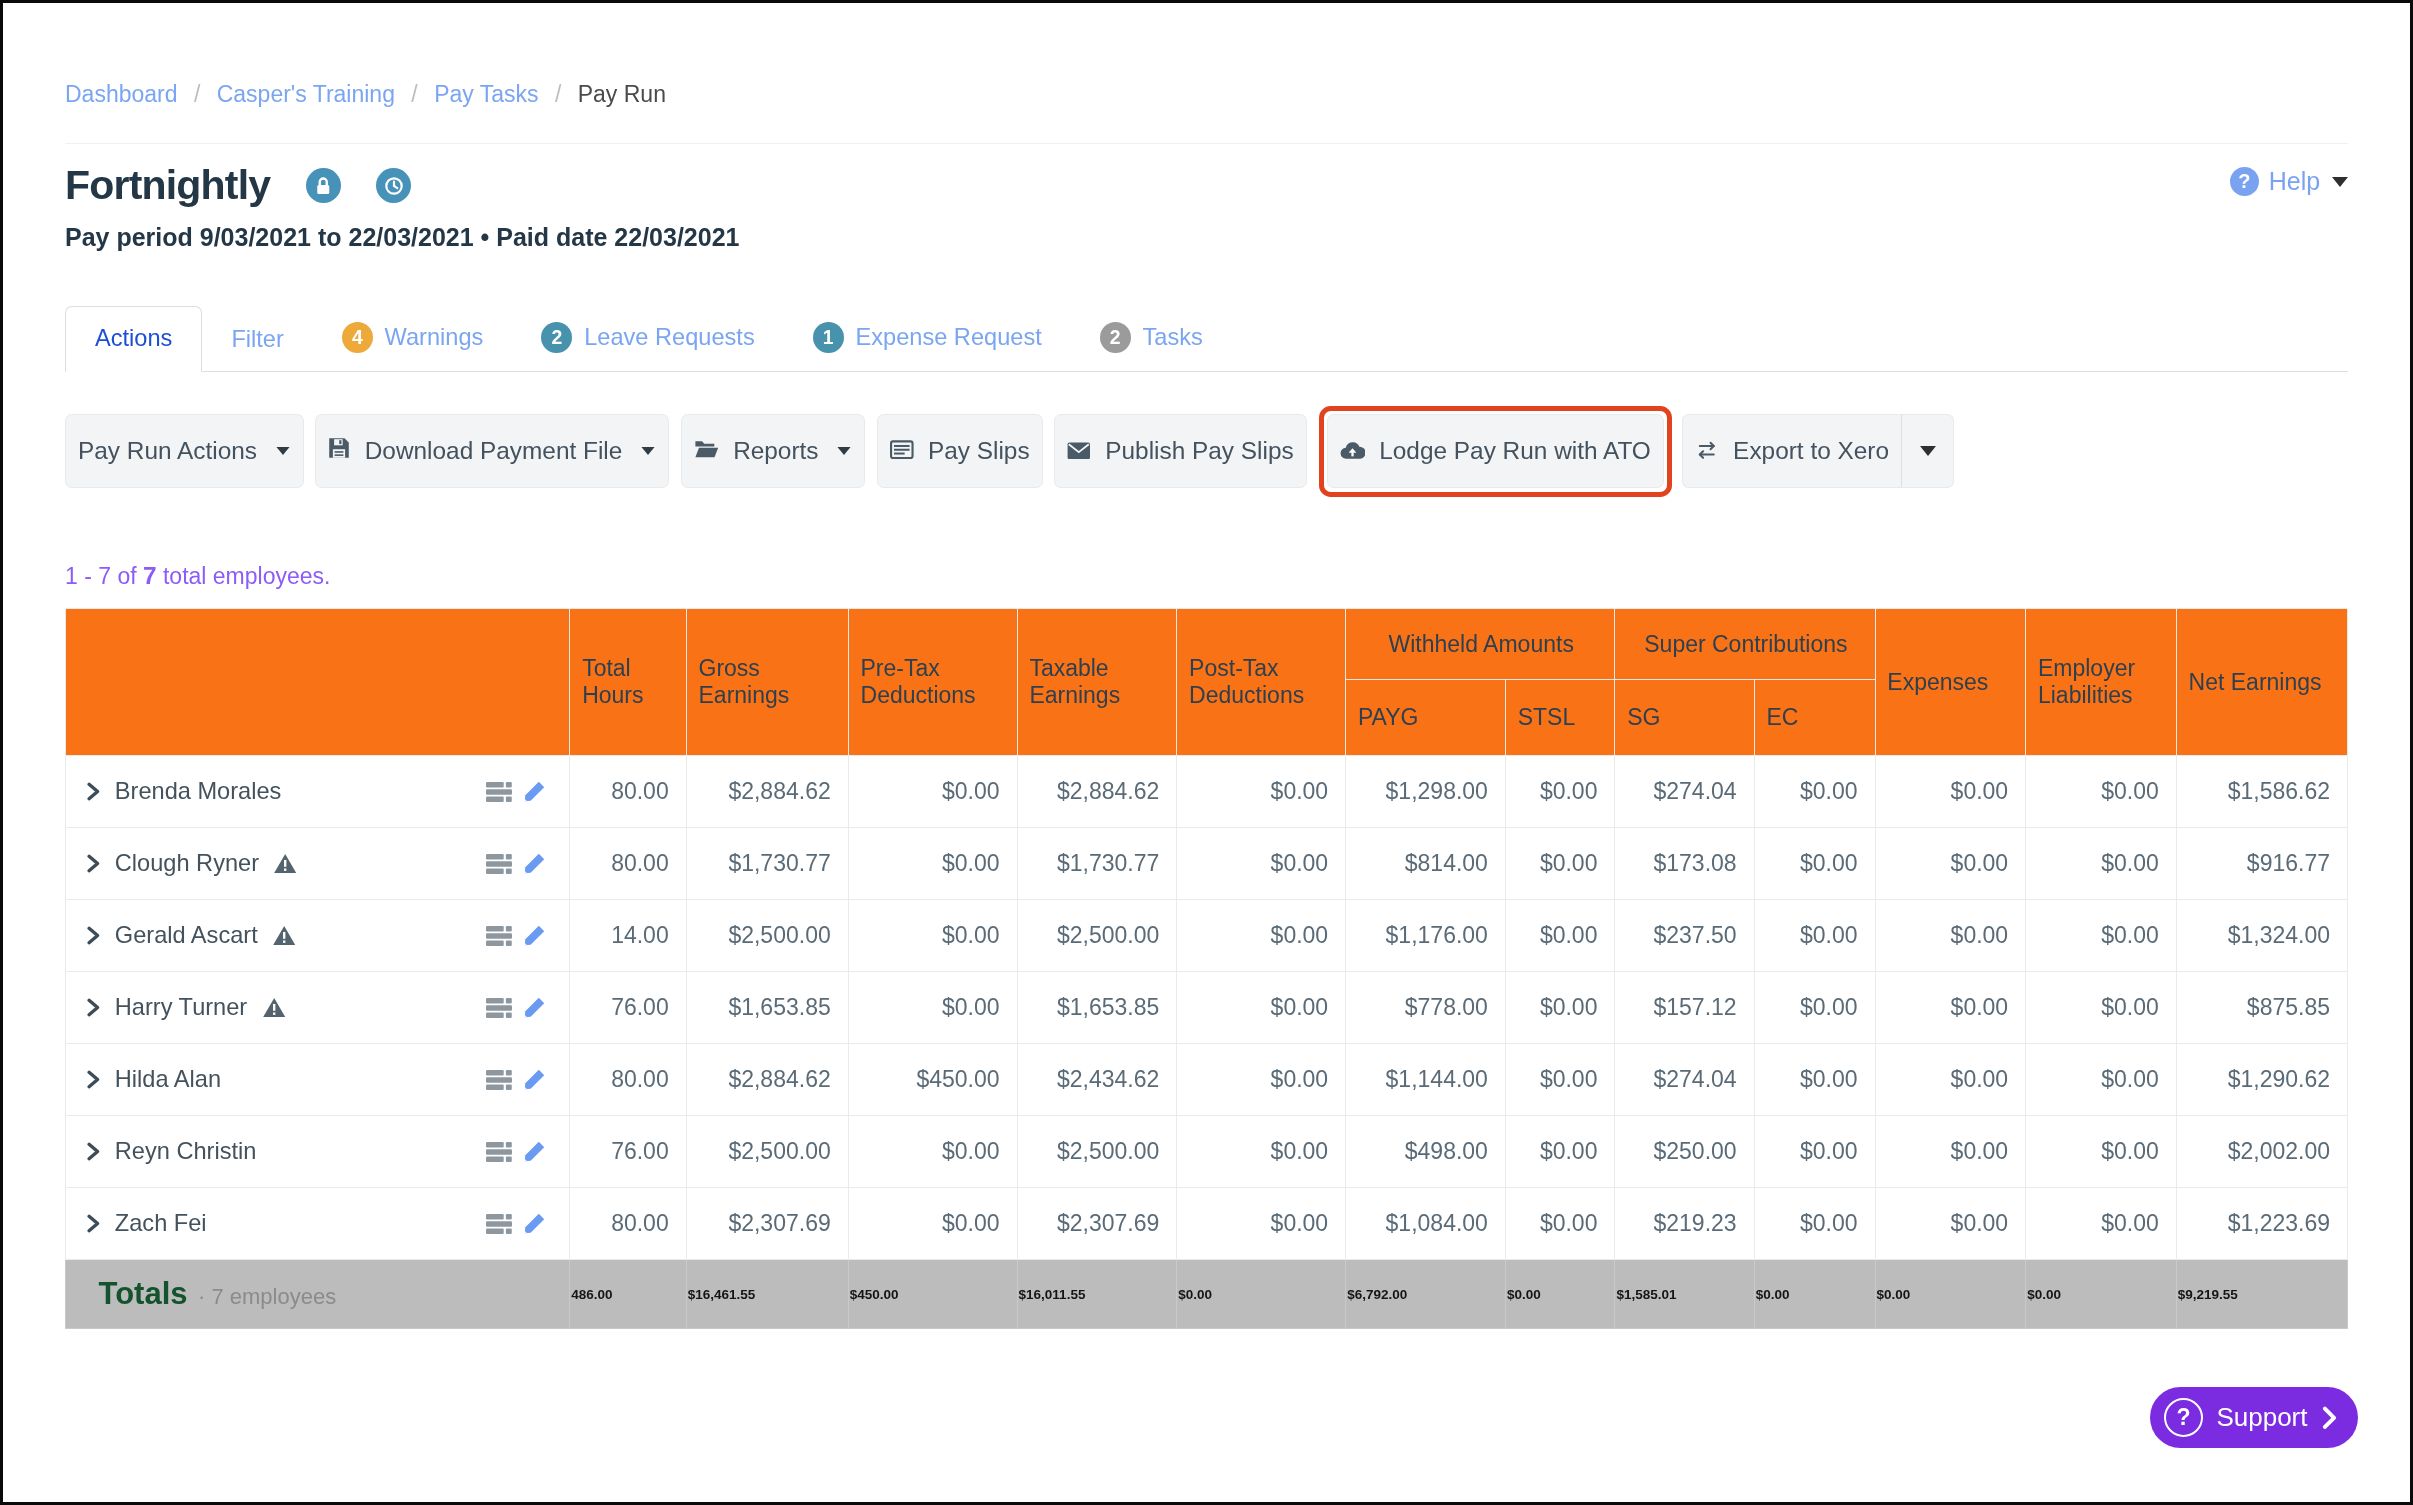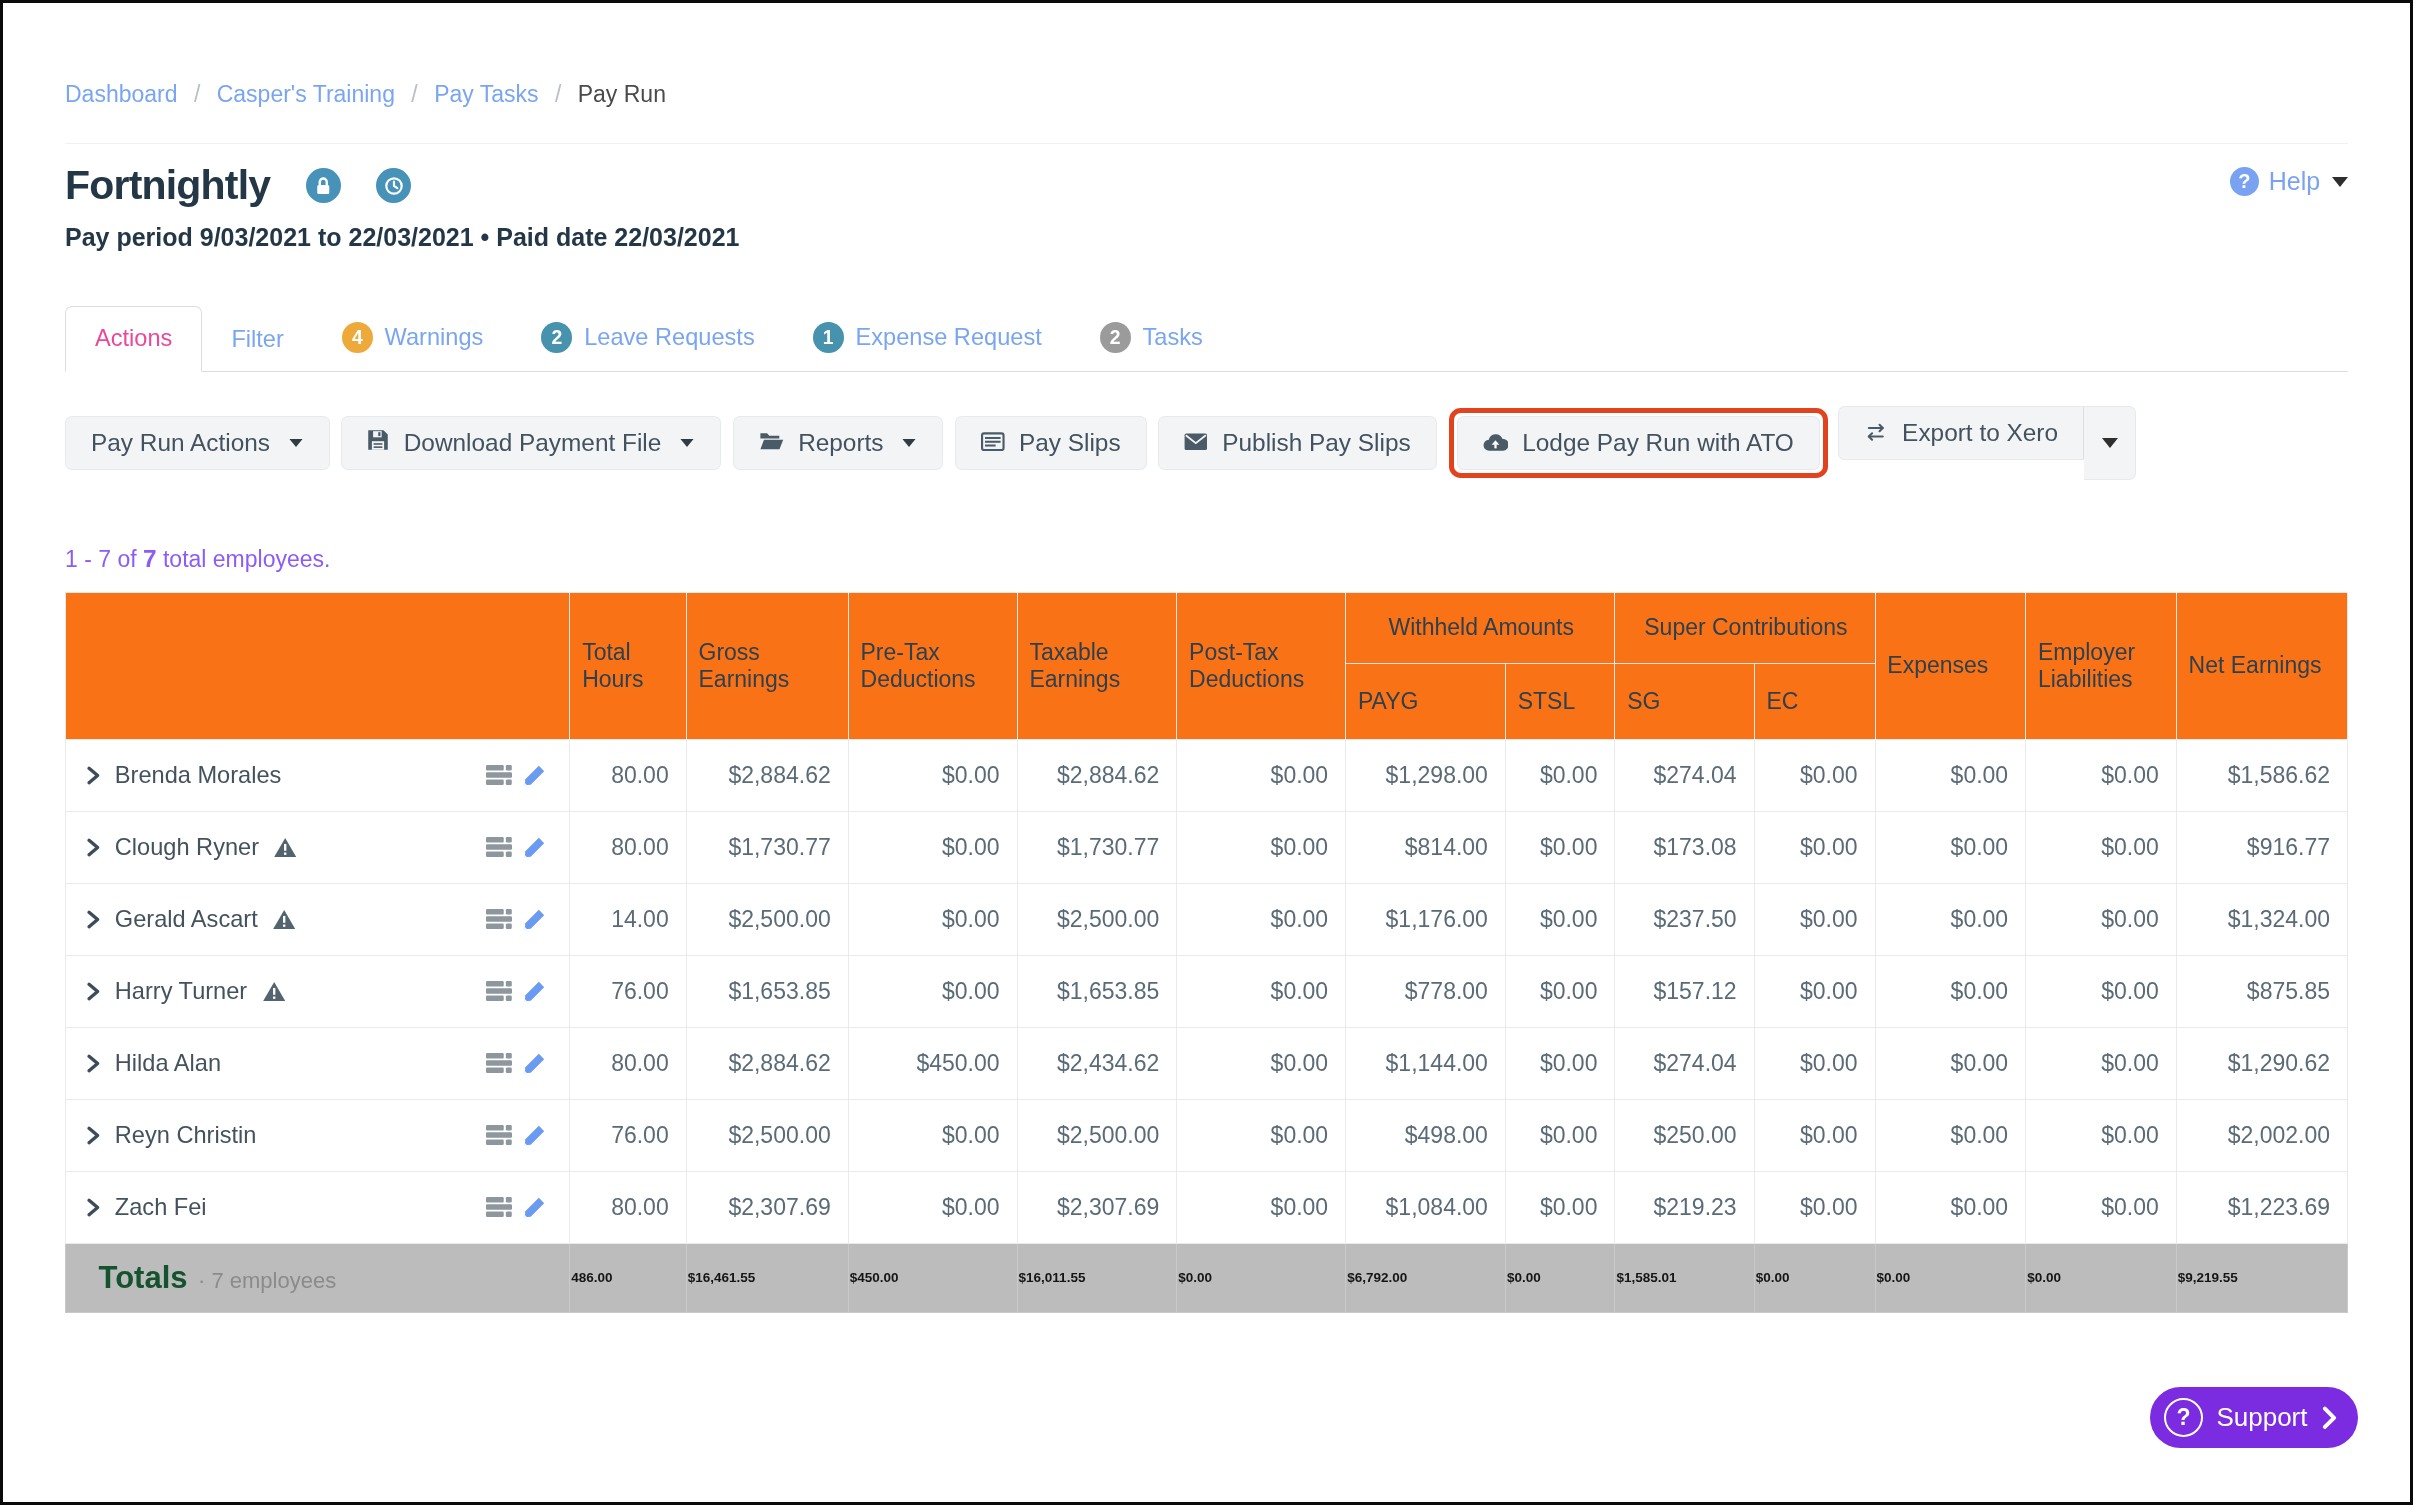--- a/index.html
+++ b/index.html
@@ -26,31 +26,31 @@
   .caret{width:0;height:0;border-left:8.4px solid transparent;border-right:8.4px solid transparent;
          border-top:10px solid #2f2f2f;display:inline-block;}
   .help .caret{margin-left:11.8px;}
   .subtitle{font-size:25px;font-weight:bold;color:#243746;margin-top:13.5px;}
 
   
   .tabs{display:flex;align-items:flex-end;border-bottom:0.8px solid #dddddd;margin-top:52px;}
   .tab{padding:18.5px 29px;font-size:23.6px;color:#7aa5f1;display:flex;align-items:center;gap:11.8px;
        margin-bottom:-0.8px;cursor:pointer;}
   .tab.active{background:#fff;border:0.8px solid #dddddd;border-bottom:0.8px solid #fff;
-              border-radius:6.7px 6.7px 0 0;color:#ec4899;}
+              border-radius:6.7px 6.7px 0 0;color:#1d4ed8;}
   .tab-badge{min-width:31px;height:31px;border-radius:50%;color:#fff;font-size:19.4px;font-weight:bold;
              display:flex;align-items:center;justify-content:center;}
   .badge-orange{background:#edaa3a;}
   .badge-blue{background:#4792ad;}
   .badge-gray{background:#9b9b9b;}
 
   
   .toolbar{margin-top:34px;display:flex;align-items:center;}
-  .btn{height:54px;background:#f3f4f6;border:0.8px solid #e7eaec;border-radius:6.7px;display:flex;
-       align-items:center;padding:0 25px;font-size:24.4px;color:#43525e;margin-right:11.8px;gap:14.3px;
+  .btn{height:74px;background:#f3f4f6;border:0.8px solid #e7eaec;border-radius:6.7px;display:flex;
+       align-items:center;padding:0 12px;font-size:24.4px;color:#43525e;margin-right:11.8px;gap:14.3px;
        cursor:pointer;white-space:nowrap;box-sizing:border-box;}
   .btn .caret{border-top-color:#303b44;margin-left:3.4px;transform:scale(.82);}
   .highlight-ring{border:5px solid #e2431f;border-radius:11.8px;padding:3.4px;margin-right:10px;display:flex;}
   .highlight-ring .btn{margin:0;}
   .split{display:flex;margin-right:11.8px;}
   .split .btn{margin:0;border-radius:6.7px 0 0 6.7px;border-right:0.8px solid #dcdfe2;}
   .btn-caret{width:52px;height:74px;background:#f3f4f6;border:0.8px solid #e7eaec;border-left:none;
              border-radius:0 6.7px 6.7px 0;display:flex;align-items:center;justify-content:center;
              cursor:pointer;box-sizing:border-box;}
 

